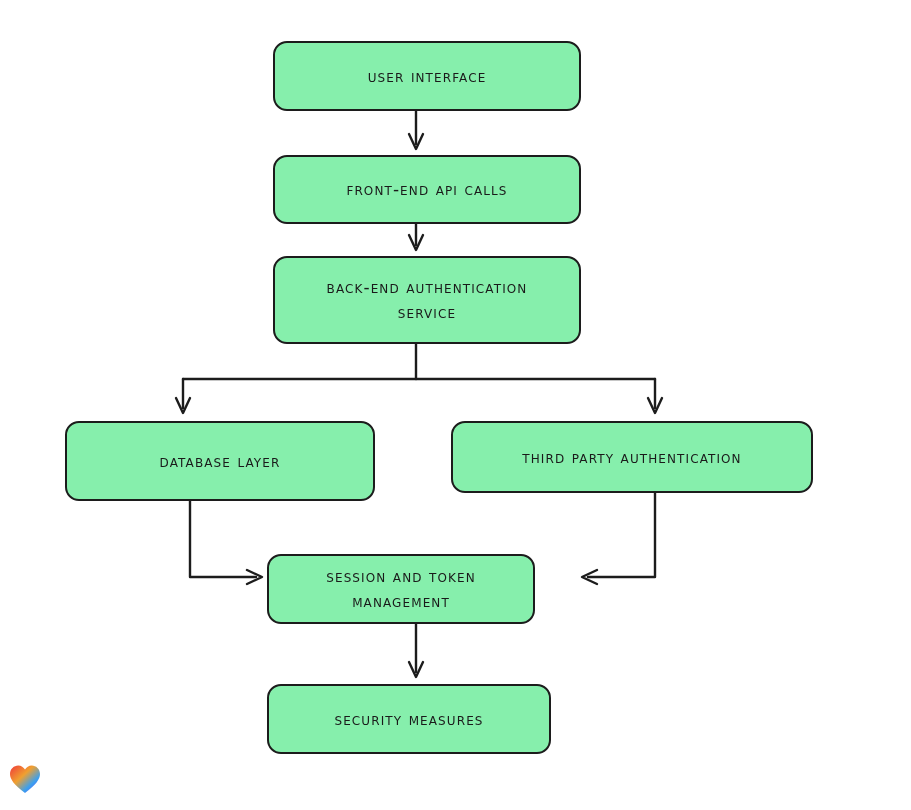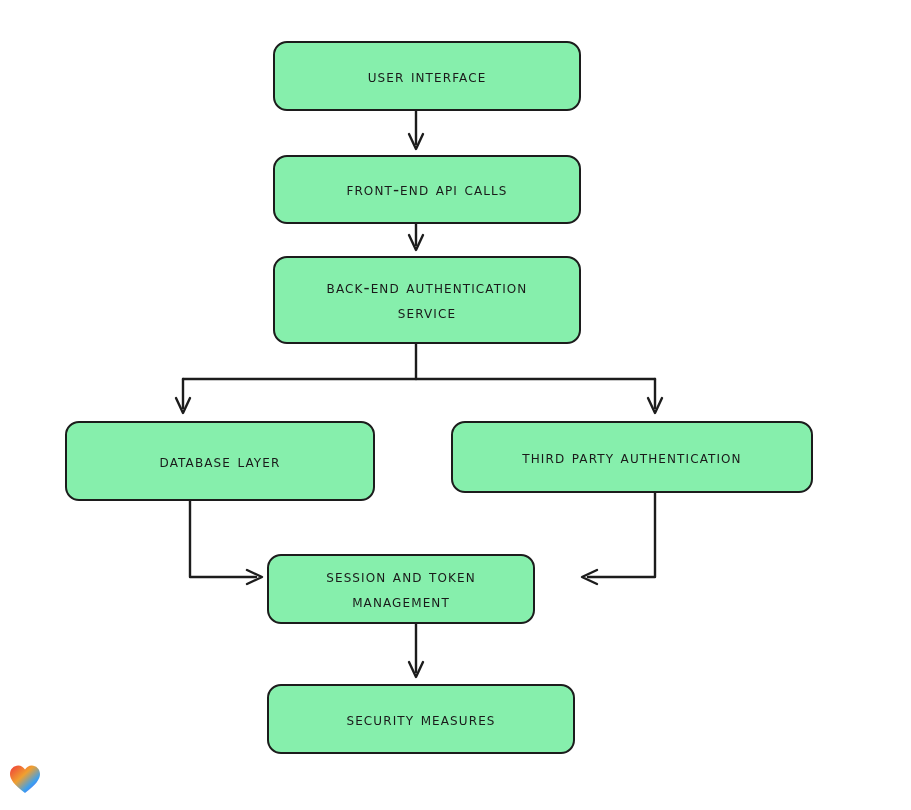--- a/index.html
+++ b/index.html
@@ -43,21 +43,21 @@
     padding: 0 10px;
     white-space: pre-line;
     font-variant: small-caps;
   }
   #node-ui        { left: 273px; top: 41px;  width: 308px; height: 70px; }
   #node-api       { left: 273px; top: 155px; width: 308px; height: 69px; }
   #node-backend   { left: 273px; top: 256px; width: 308px; height: 88px; }
   #node-db        { left: 65px;  top: 421px; width: 310px; height: 80px; }
   #node-third     { left: 451px; top: 421px; width: 362px; height: 72px; }
   #node-session   { left: 267px; top: 541px; width: 268px; height: 70px; margin-top: 13px; }
-  #node-security  { left: 267px; top: 684px; width: 308px; height: 70px; }
+  #node-security  { left: 267px; top: 684px; width: 284px; height: 70px; }
 
   svg#edges {
     position: absolute;
     left: 0;
     top: 0;
     width: 911px;
     height: 810px;
     pointer-events: none;
   }
   svg#edges path, svg#edges line {

